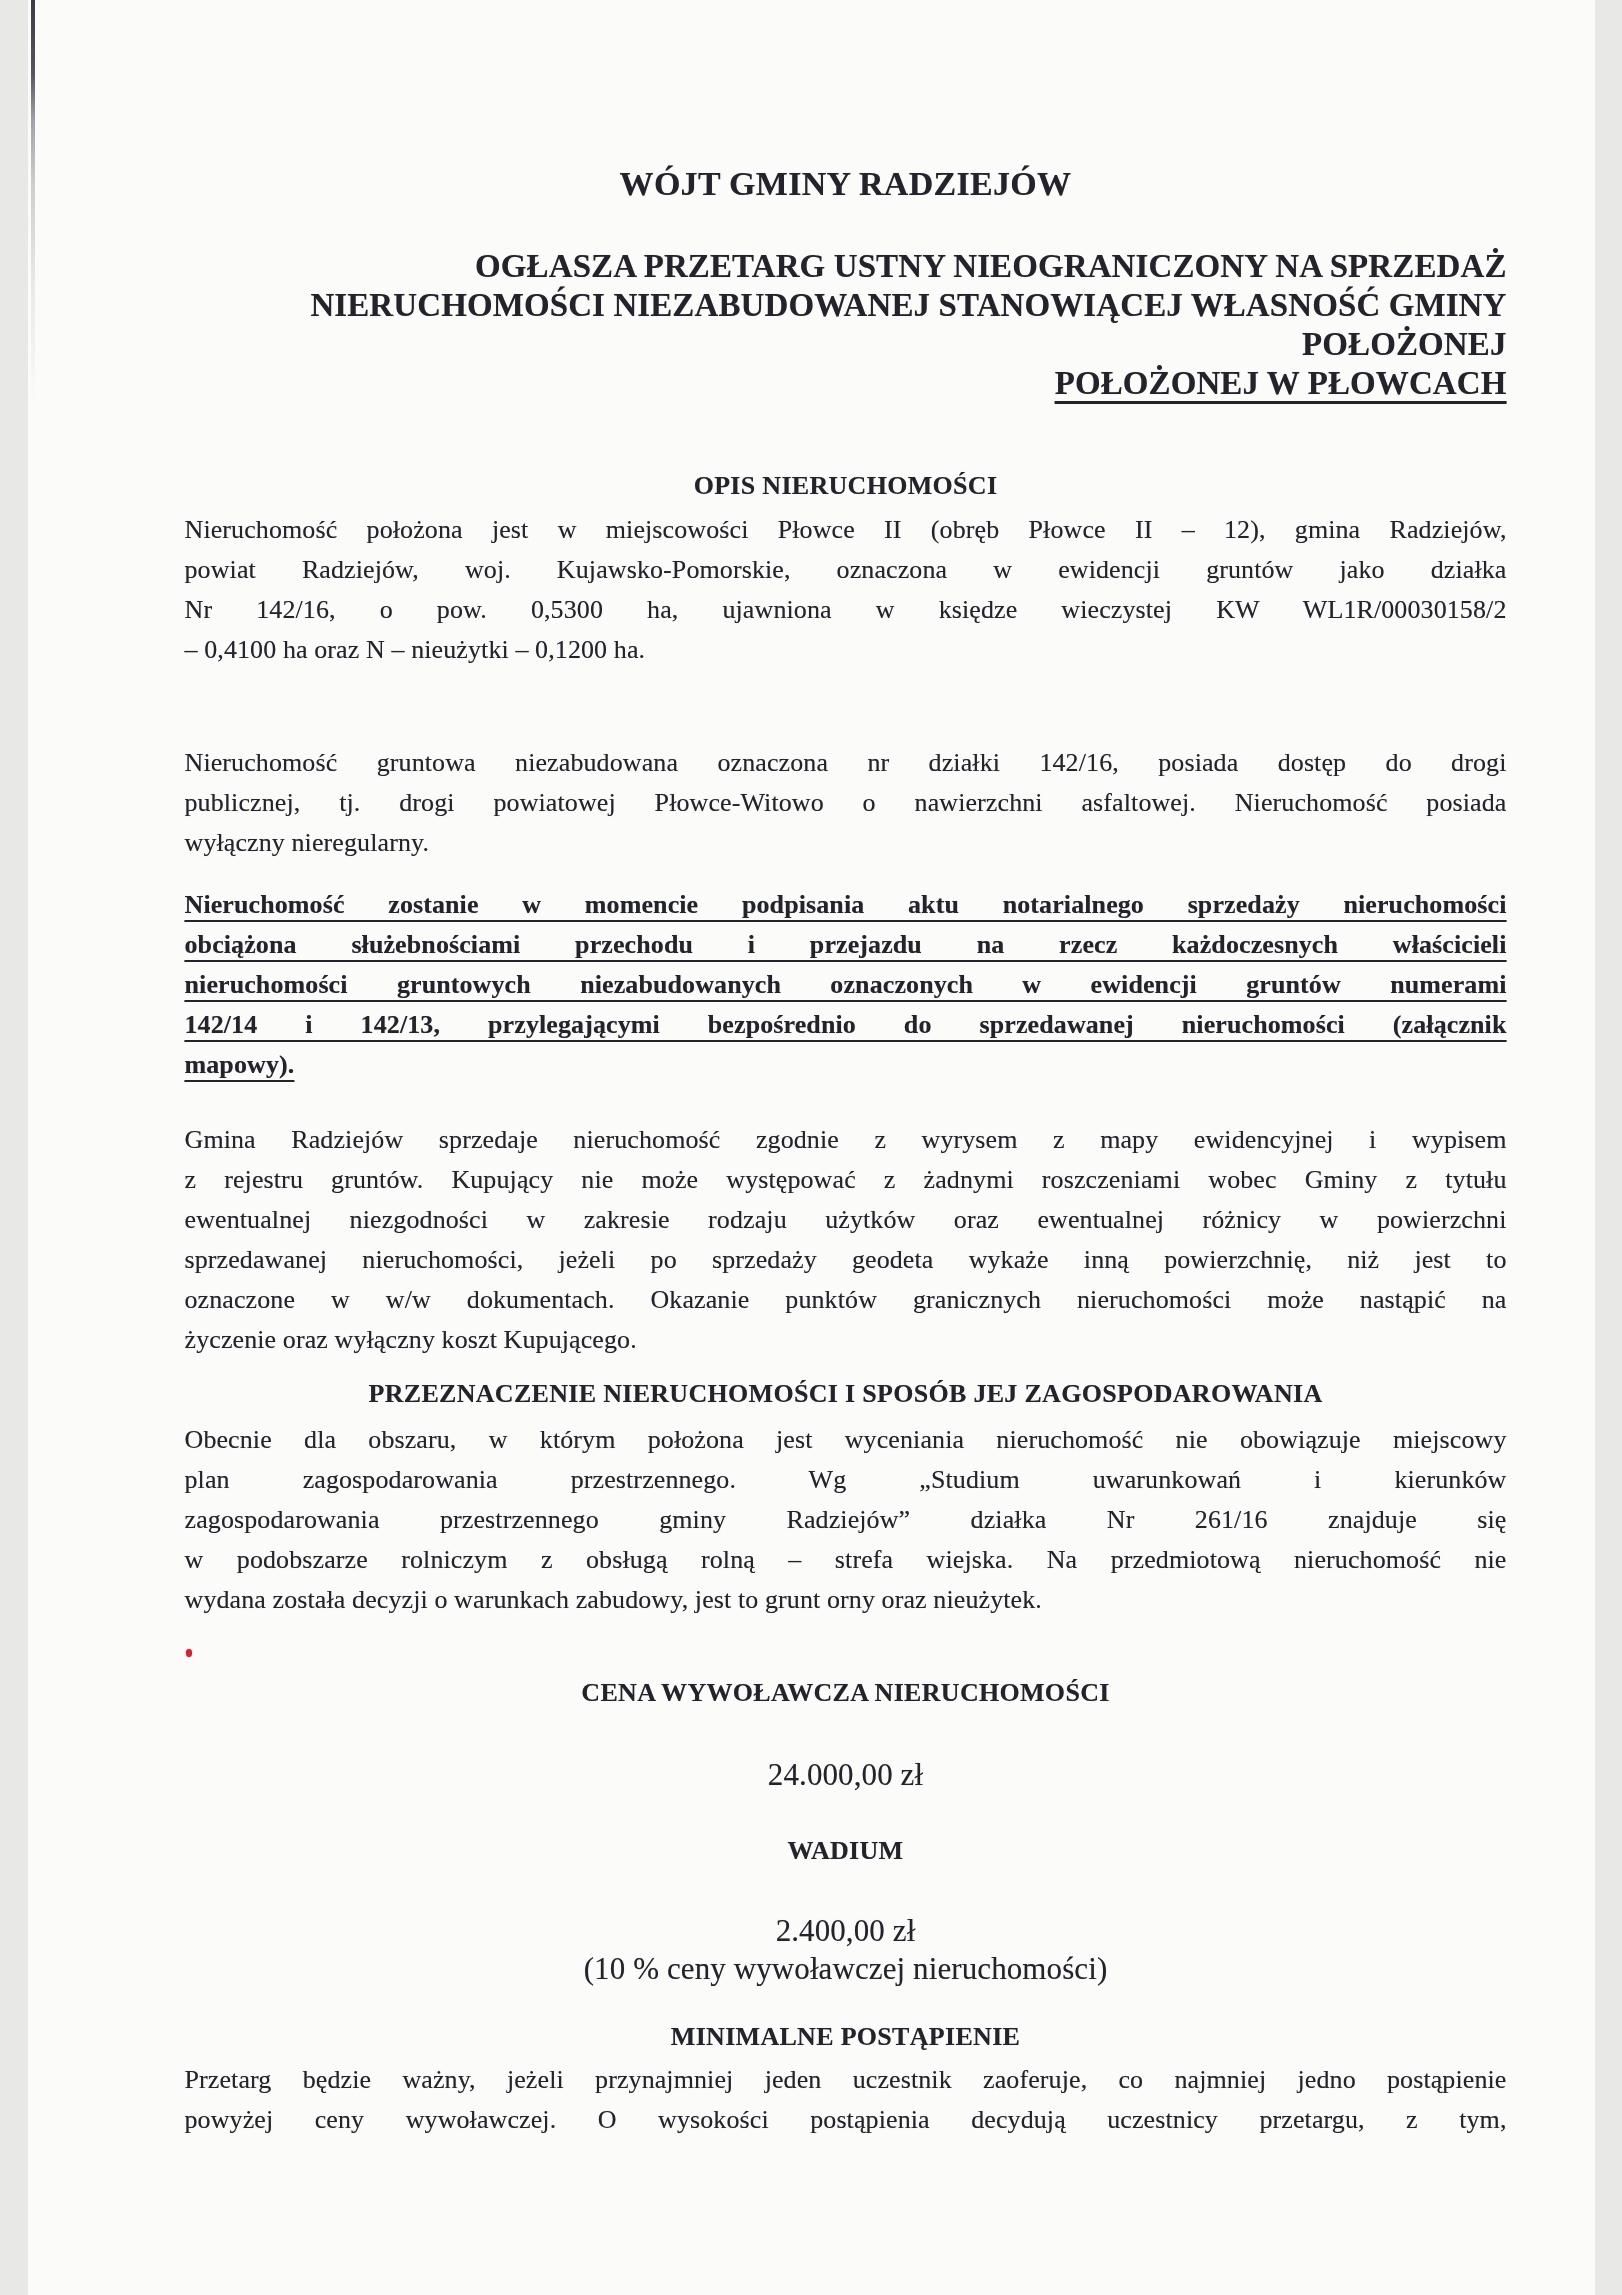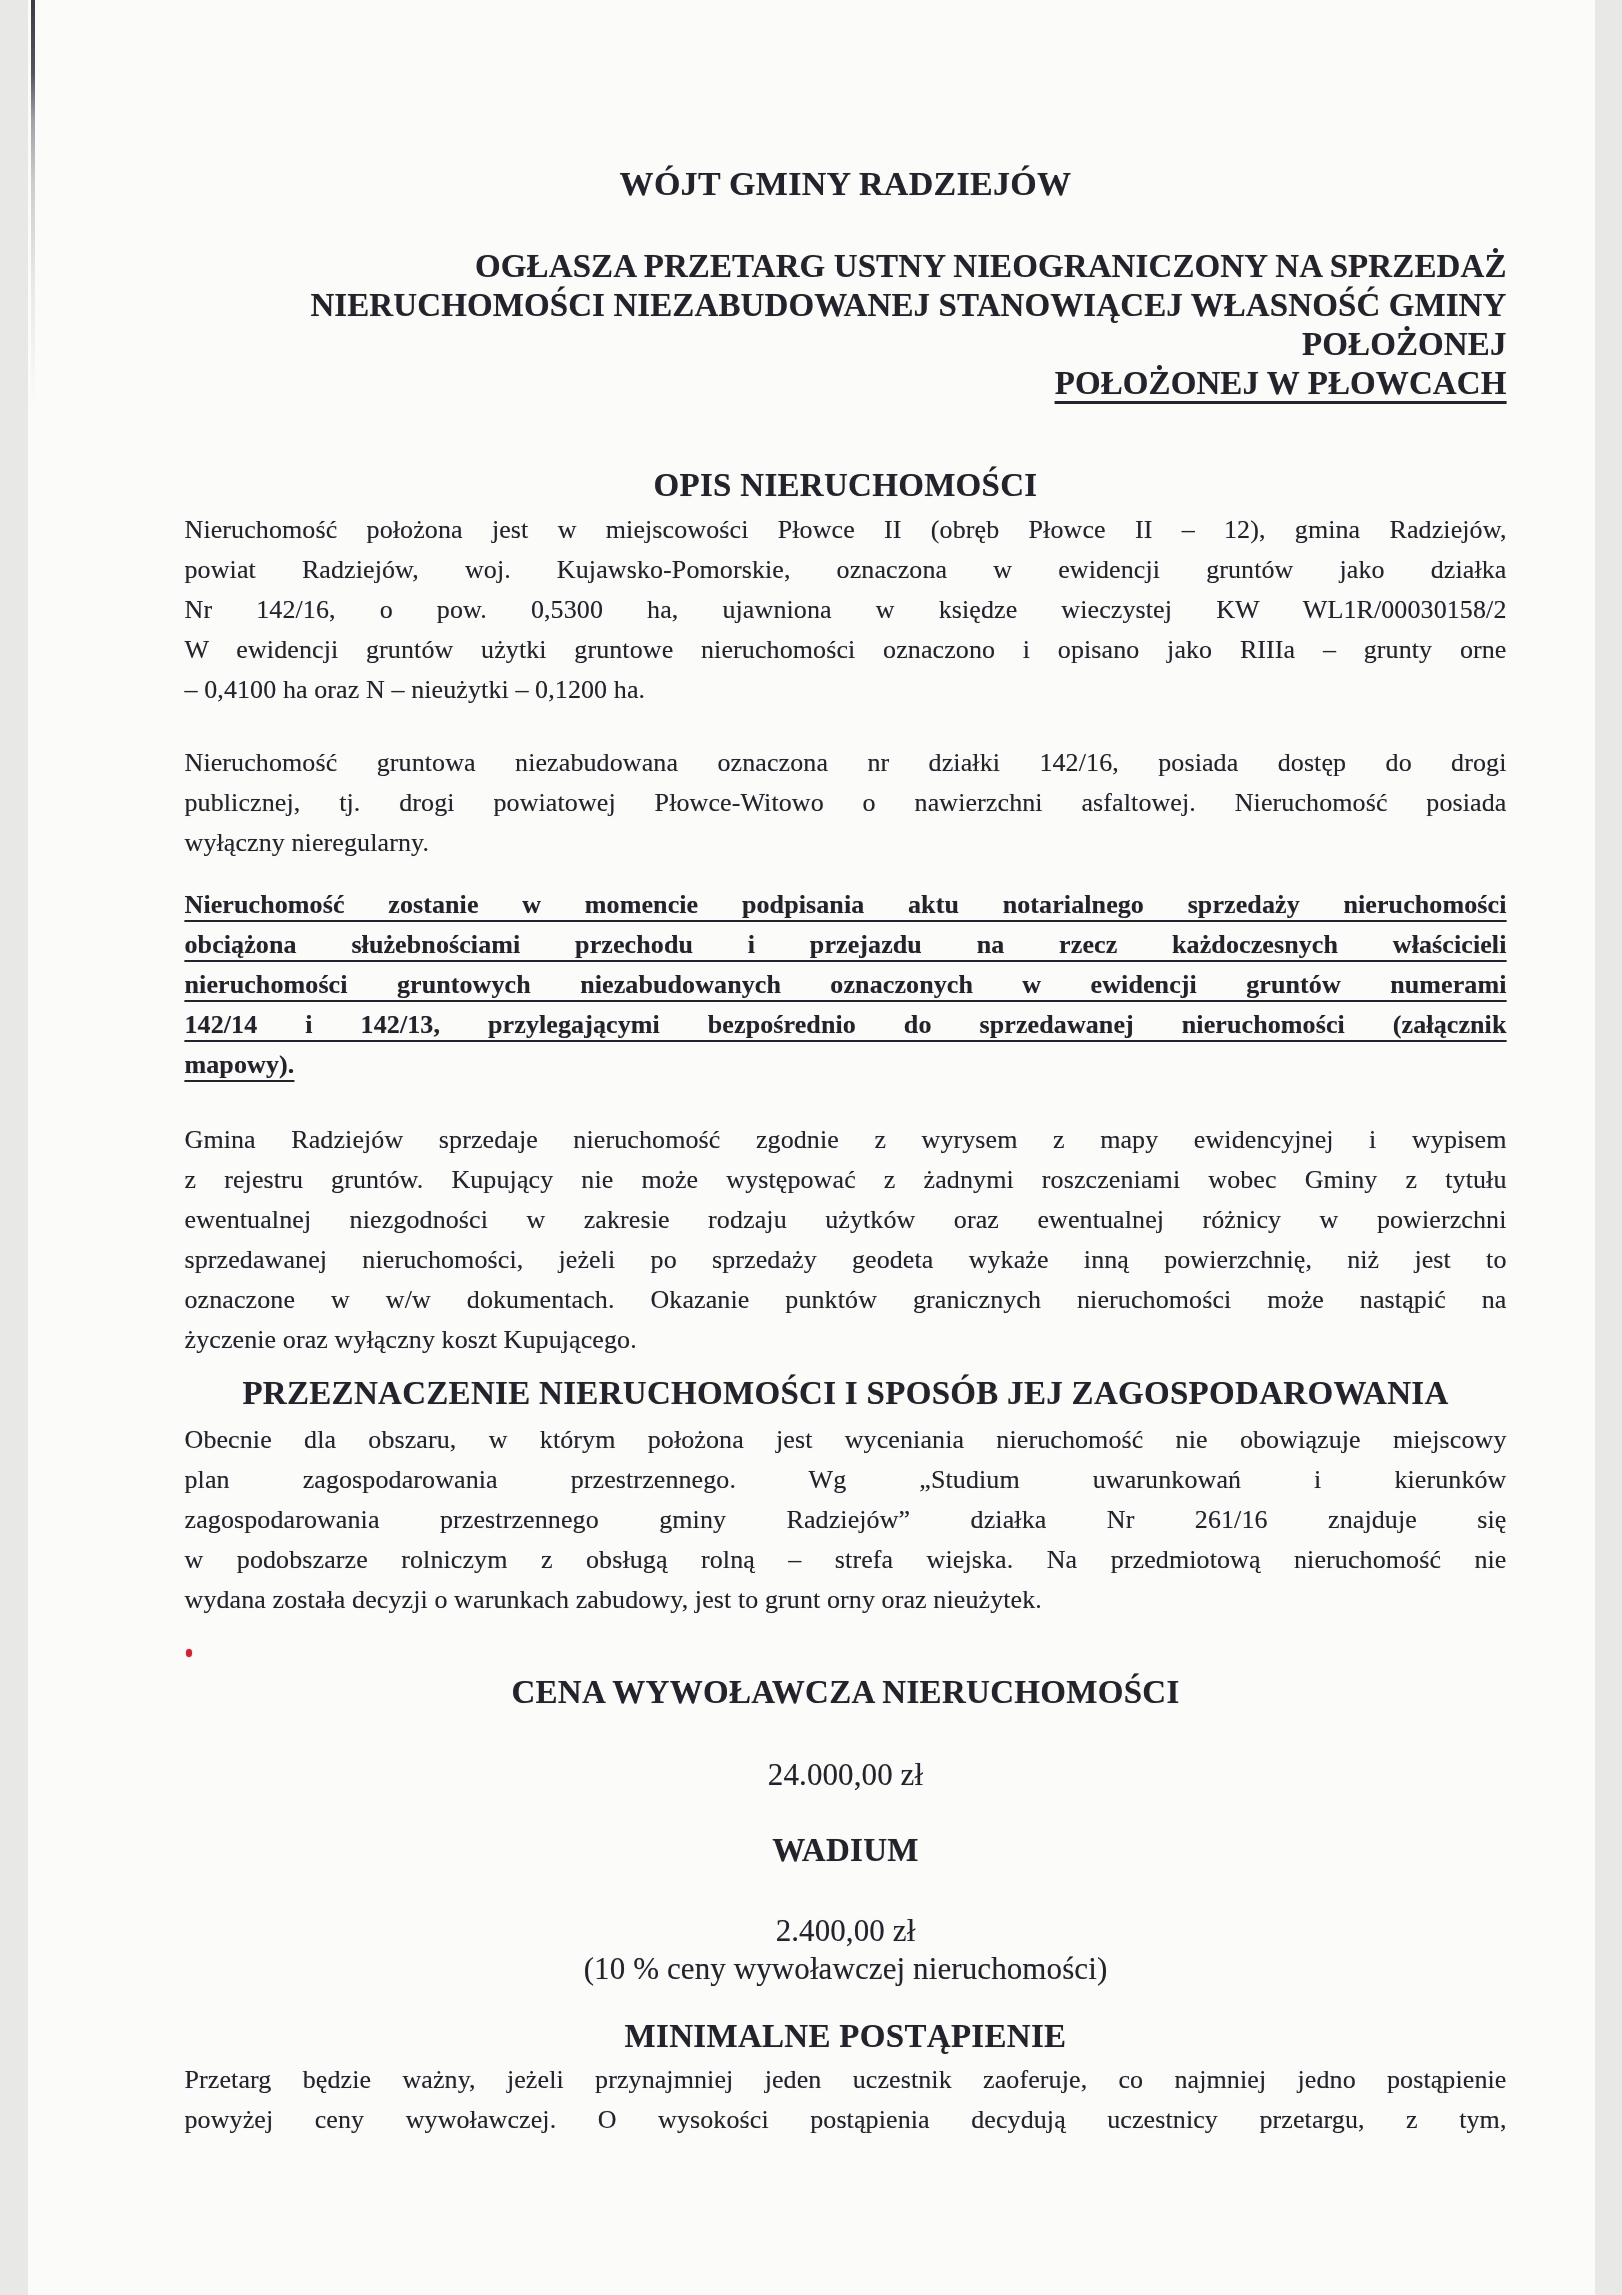--- a/index.html
+++ b/index.html
@@ -55,21 +55,21 @@
     text-align: justify;
     text-align-last: justify;
   }
   .jline.lastline {
     text-align-last: left;
   }
   .center { text-align: center; }
   .bold { font-weight: bold; }
   .heading {
     font-weight: bold;
-    font-size: 33px;
+    font-size: 26px;
     line-height: 39px;
     text-align: center;
     letter-spacing: 0.3px;
   }
   .uline {
     text-decoration: underline;
     text-decoration-thickness: 2.6px;
     text-underline-offset: 7.2px;
   }
   .p3 .line {
@@ -101,21 +101,20 @@
   </div>
 
   <div class="col" style="top:466px">
     <span class="line heading">OPIS NIERUCHOMOŚCI</span>
   </div>
 
   <div class="col" style="top:510px">
     <span class="line jline">Nieruchomość położona jest w miejscowości Płowce II (obręb Płowce II – 12), gmina Radziejów,</span>
     <span class="line jline">powiat Radziejów, woj. Kujawsko-Pomorskie, oznaczona w ewidencji gruntów jako działka</span>
     <span class="line jline">Nr 142/16, o pow. 0,5300 ha, ujawniona w księdze wieczystej KW WL1R/00030158/2</span>
-    <span class="line jline">W ewidencji gruntów użytki gruntowe nieruchomości oznaczono i opisano jako RIIIa – grunty orne</span>
     <span class="line jline lastline">– 0,4100 ha oraz N – nieużytki – 0,1200 ha.</span>
   </div>
 
   <div class="col" style="top:743px">
     <span class="line jline">Nieruchomość gruntowa niezabudowana oznaczona nr działki 142/16, posiada dostęp do drogi</span>
     <span class="line jline">publicznej, tj. drogi powiatowej Płowce-Witowo o nawierzchni asfaltowej. Nieruchomość posiada</span>
     <span class="line jline lastline">wyłączny nieregularny.</span>
   </div>
 
   <div class="col p3" style="top:885px">

